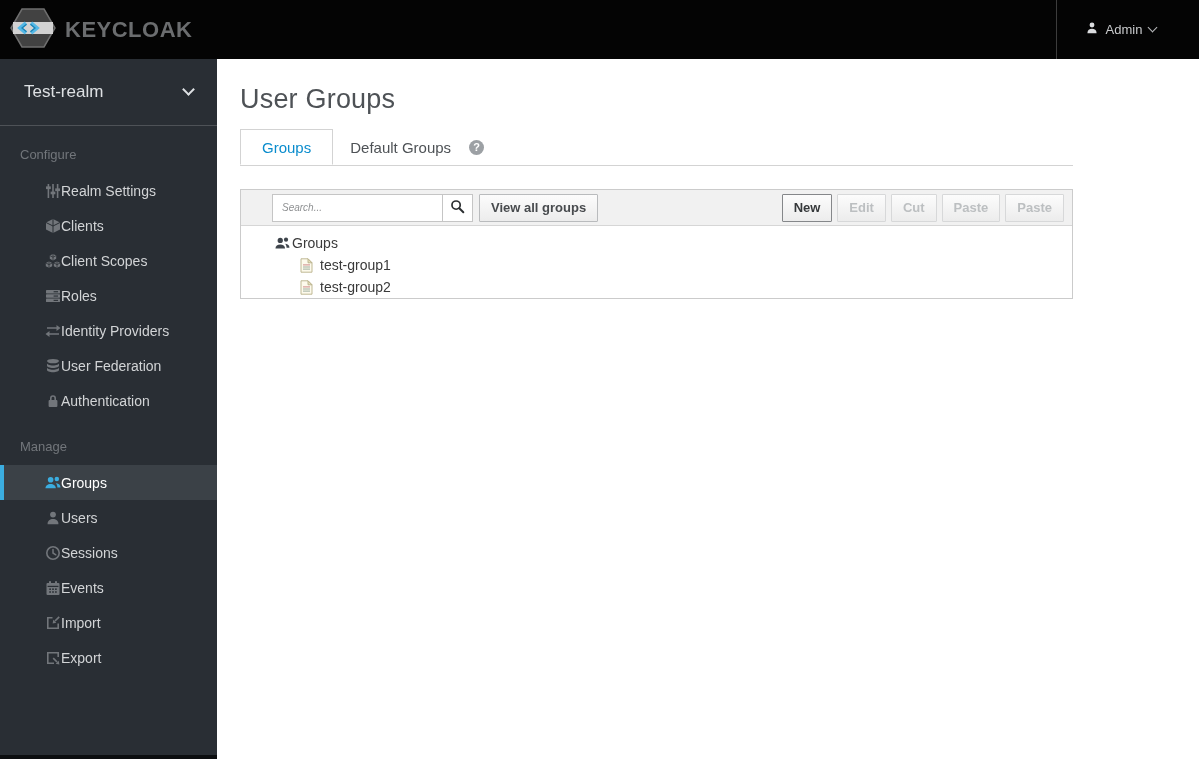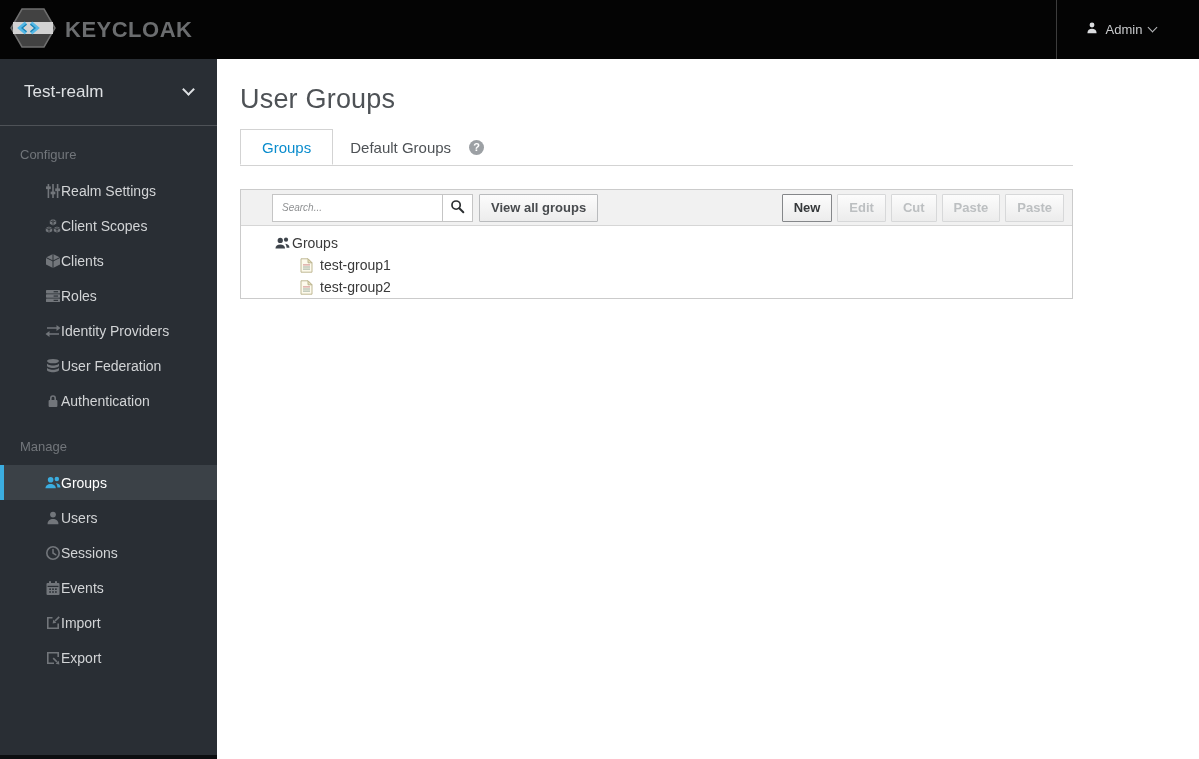--- a/index.html
+++ b/index.html
@@ -111,39 +111,39 @@
               <rect x="10.2" y="5.4" width="4.8" height="2.7"></rect>
             </g>
           </svg>
       </span>
       <span>Realm Settings</span>
     </div>
 
     <div class="nav-item">
       <span class="nicon">
         <svg width="16" height="16" viewBox="0 0 16 16">
+            <path d="M8 1 L15 4.5 L15 11.5 L8 15 L1 11.5 L1 4.5 Z" fill="#72767b"></path>
+            <path d="M8 1 L8 8 M1 4.5 L8 8 M15 4.5 L8 8 M8 8 L8 15" stroke="#292e34" stroke-width="1" fill="none"></path>
+          </svg>
+      </span>
+      <span>Clients</span>
+    </div>
+
+    <div class="nav-item">
+      <span class="nicon">
+        <svg width="16" height="16" viewBox="0 0 16 16">
             <g fill="#72767b">
               <path d="M8 1l3.2 1.6v3.2L8 7.4 4.8 5.8V2.6z"></path>
               <path d="M4 8.4l3.2 1.6v3.2L4 14.8.8 13.2V10z"></path>
               <path d="M12 8.4l3.2 1.6v3.2L12 14.8 8.8 13.2V10z"></path>
             </g>
             <path d="M8 1v6.4M4.8 2.6 8 4.2l3.2-1.6M4 8.4v6.4M.8 10 4 11.6 7.2 10M12 8.4v6.4M8.8 10l3.2 1.6L15.2 10" stroke="#292e34" stroke-width="0.8" fill="none"></path>
           </svg>
       </span>
       <span>Client Scopes</span>
-    </div>
-
-    <div class="nav-item">
-      <span class="nicon">
-        <svg width="16" height="16" viewBox="0 0 16 16">
-            <path d="M8 1 L15 4.5 L15 11.5 L8 15 L1 11.5 L1 4.5 Z" fill="#72767b"></path>
-            <path d="M8 1 L8 8 M1 4.5 L8 8 M15 4.5 L8 8 M8 8 L8 15" stroke="#292e34" stroke-width="1" fill="none"></path>
-          </svg>
-      </span>
-      <span>Clients</span>
     </div>
 
     <div class="nav-item">
       <span class="nicon">
         <svg width="16" height="16" viewBox="0 0 16 16">
             <g fill="#72767b">
               <rect x="1" y="2" width="14" height="3.4" rx="0.6"></rect>
               <rect x="1" y="6.3" width="14" height="3.4" rx="0.6"></rect>
               <rect x="1" y="10.6" width="14" height="3.4" rx="0.6"></rect>
             </g>

